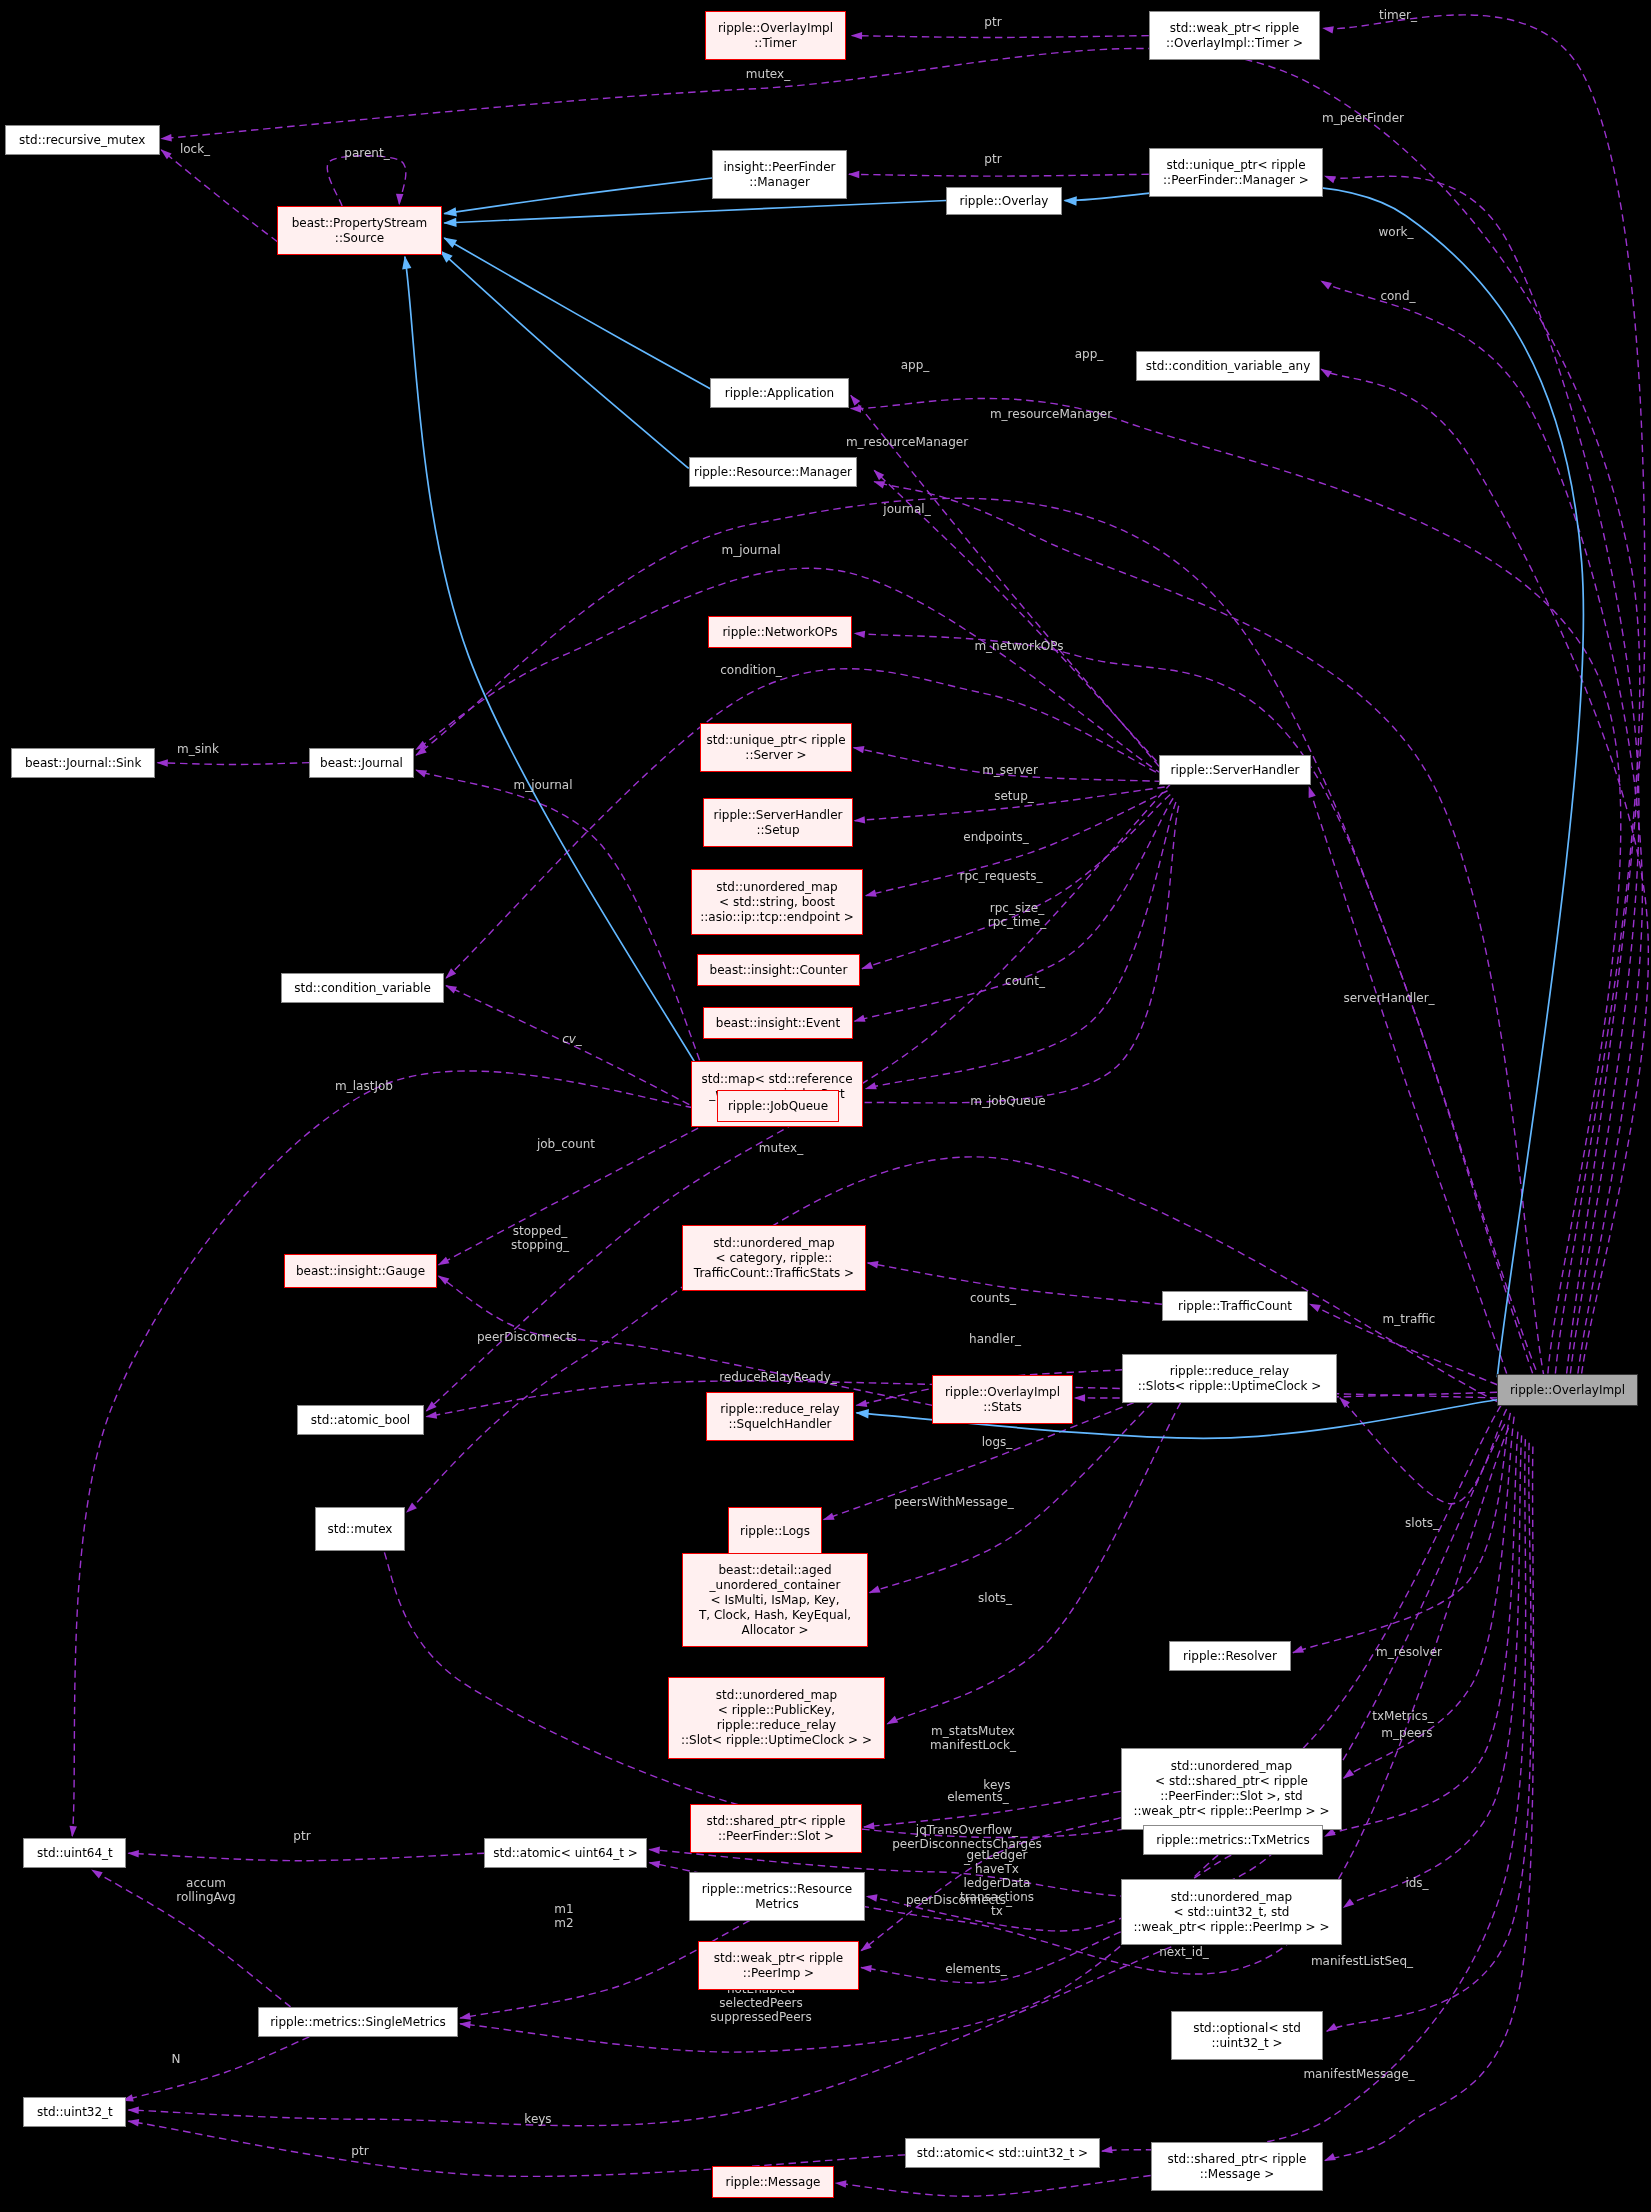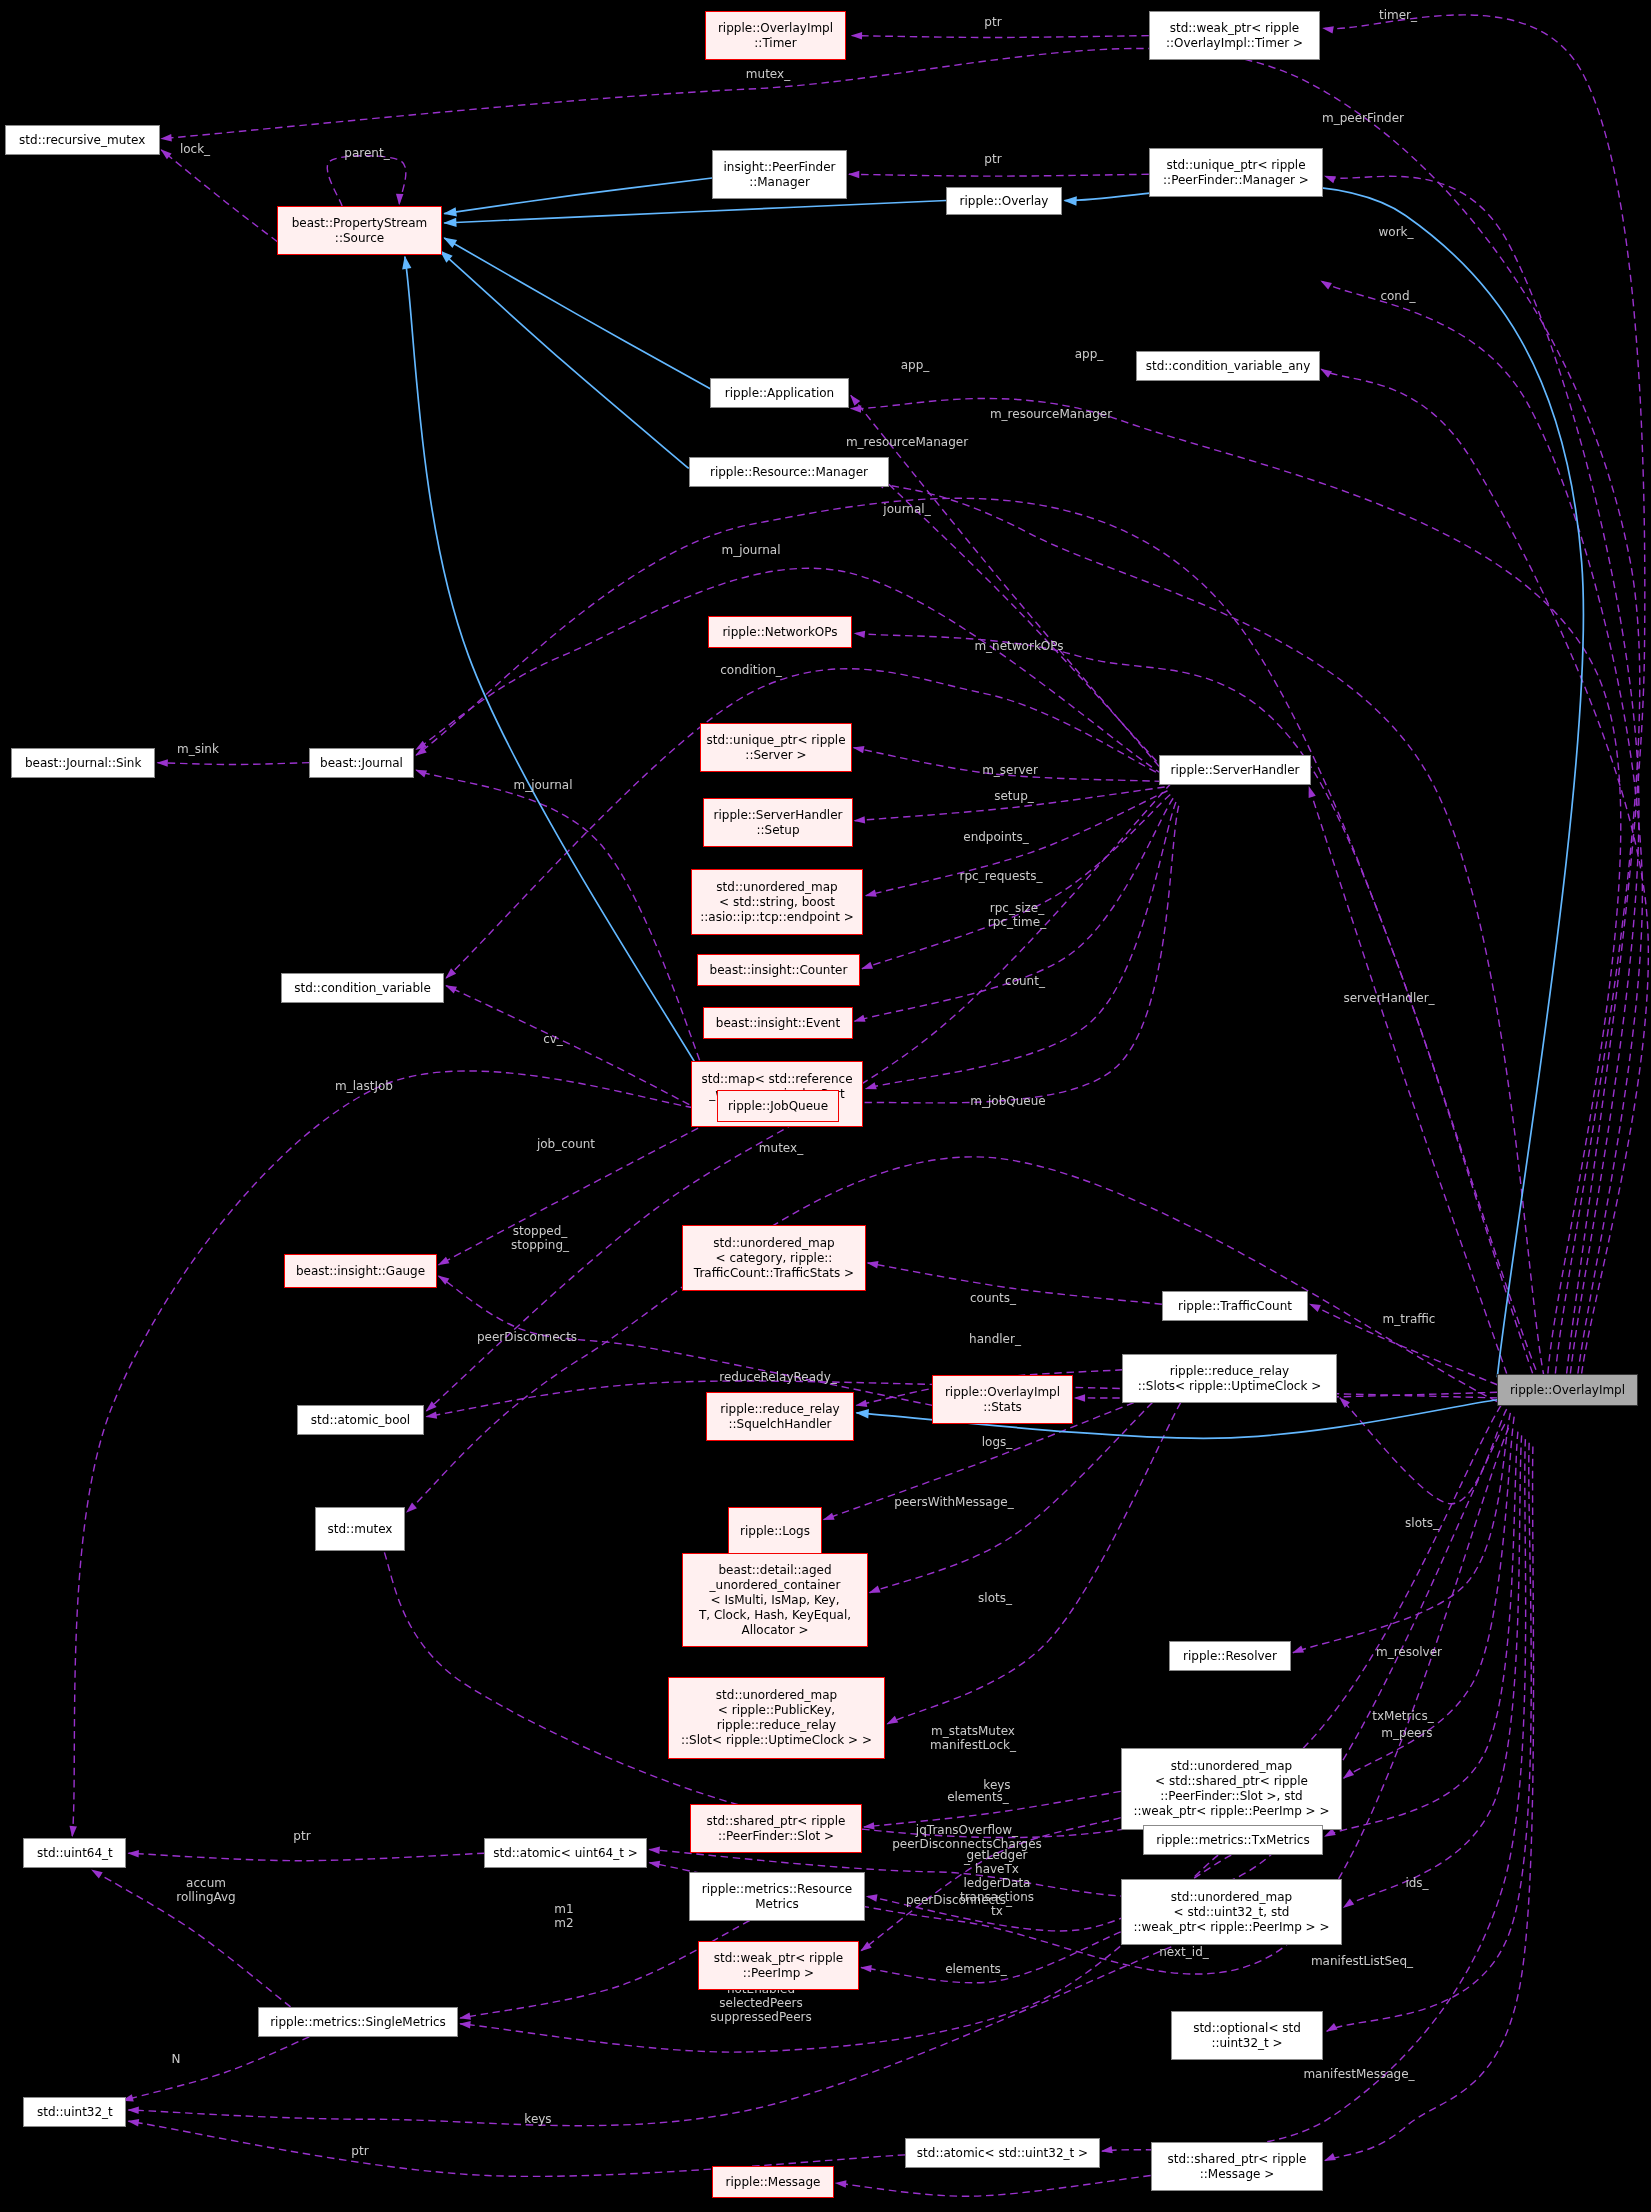--- a/index.html
+++ b/index.html
@@ -178,21 +178,21 @@
     </div>
     <div class="edge-label" style="left: 1008px; top: 1094px;">
       <div>m_jobQueue</div>
     </div>
     <div class="edge-label" style="left: 1389px; top: 991px;">
       <div>serverHandler_</div>
     </div>
     <div class="edge-label" style="left: 543px; top: 778px;">
       <div>m_journal</div>
     </div>
-    <div class="edge-label" style="left: 553px; top: 1032px;">
+    <div class="edge-label" style="left: 572px; top: 1032px; font-style: italic;">
       <div>cv_</div>
     </div>
     <div class="edge-label" style="left: 364px; top: 1079px;">
       <div>m_lastJob</div>
     </div>
     <div class="edge-label" style="left: 566px; top: 1137px;">
       <div>job_count</div>
     </div>
     <div class="edge-label" style="left: 781px; top: 1141px;">
       <div>mutex_</div>
@@ -337,21 +337,21 @@
     </div>
     <div class="node node--white" style="left: 946px; top: 187px; width: 116px; height: 28px;">
       <div class="node-line">ripple::Overlay</div>
     </div>
     <div class="node node--white" style="left: 1136px; top: 351px; width: 184px; height: 30px;">
       <div class="node-line">std::condition_variable_any</div>
     </div>
     <div class="node node--white" style="left: 710px; top: 378px; width: 139px; height: 30px;">
       <div class="node-line">ripple::Application</div>
     </div>
-    <div class="node node--white" style="left: 689px; top: 457px; width: 200px; height: 30px; justify-content: center;">
+    <div class="node node--white" style="left: 689px; top: 457px; width: 168px; height: 30px; justify-content: center;">
       <div class="node-line">ripple::Resource::Manager</div>
     </div>
     <div class="node node--red" style="left: 708px; top: 616px; width: 144px; height: 32px;">
       <div class="node-line">ripple::NetworkOPs</div>
     </div>
     <div class="node node--white" style="left: 11.2px; top: 748px; width: 144px; height: 30px;">
       <div class="node-line">beast::Journal::Sink</div>
     </div>
     <div class="node node--white" style="left: 309px; top: 748px; width: 105px; height: 30px;">
       <div class="node-line">beast::Journal</div>

